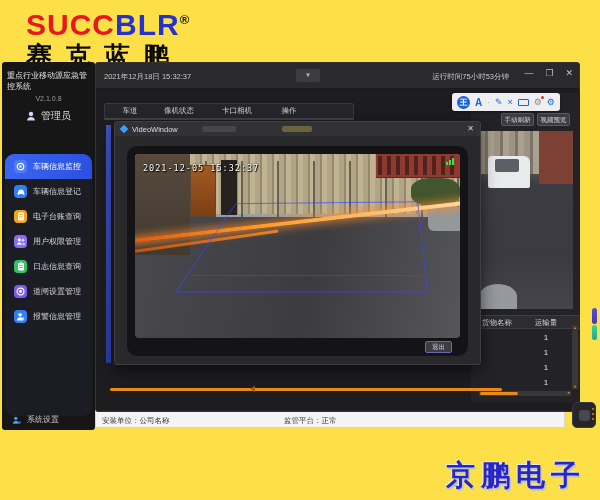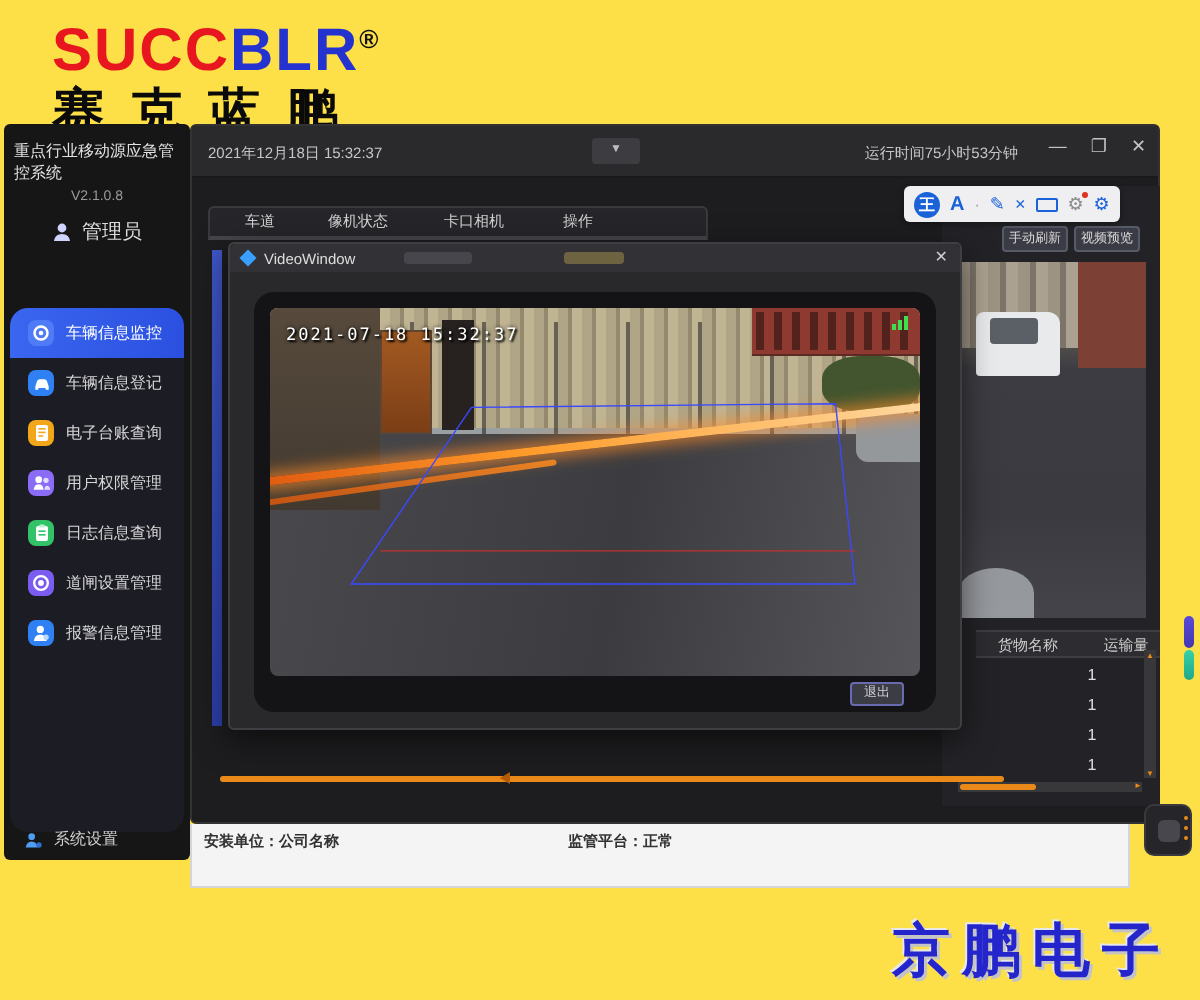--- a/index.html
+++ b/index.html
@@ -60,21 +60,21 @@
   .rp-btn { width:33px; height:13px; background:#3b3b46; border:1px solid #565b68; border-radius:2px;
             color:#d8d8d8; font-size:6.5px; text-align:center; line-height:11px; cursor:pointer; }
   .rp-preview { position:absolute; left:8px; top:38px; width:94px; height:178px; overflow:hidden;
                 background:linear-gradient(180deg,#6a645c 0%,#56524c 22%,#3c3c42 30%,#3a3a40 70%,#44444a 100%); }
   .pv-bldg { position:absolute; left:0; top:0; width:100%; height:24%;
              background:repeating-linear-gradient(90deg,#9c9383 0 6px,#7c7468 6px 9px,#aaa190 9px 15px); }
   .pv-red { position:absolute; right:0; top:0; width:36%; height:30%; background:#7c4034; }
   .pv-car { position:absolute; left:10%; top:14%; width:44%; height:18%; background:#e8eaec; border-radius:4px 6px 2px 2px; }
   .pv-car::after { content:""; position:absolute; left:15%; top:10%; width:60%; height:40%; background:#5a6066; border-radius:2px; }
   .pv-snow { position:absolute; left:0; bottom:0; width:40%; height:14%; background:#b9bec2; border-radius:50% 50% 0 0; opacity:.7; }
-  .rp-thead { position:absolute; left:17px; right:0; top:222px; height:14px; background:#2d2d31;
+  .rp-thead { position:absolute; left:0; right:0; top:222px; height:14px; background:#2d2d31;
               border-top:1px solid #3e3e42; border-bottom:1px solid #3e3e42; }
   .rp-thead div { position:absolute; top:2px; font-size:7.5px; color:#cccccc; }
   .rp-th1 { left:0; width:52px; text-align:center; }
   .rp-th2 { left:52px; width:46px; text-align:center; }
   .rp-row { position:absolute; left:0; width:98px; height:15px; }
   .rp-row .qty { position:absolute; left:52px; width:46px; text-align:center; font-size:8px; color:#e0e0e0; top:2px; }
   .rp-vscroll { position:absolute; right:2px; top:232px; width:6px; height:64px; background:#38383a; }
   .rp-vscroll .up,.rp-vscroll .dn { position:absolute; left:0; width:6px; font-size:4px; color:#e8891a; text-align:center; }
   .rp-vscroll .up{top:0} .rp-vscroll .dn{bottom:0}
   .rp-hscroll { position:absolute; left:8px; top:298px; width:92px; height:5px; background:#38383a; }
@@ -126,22 +126,22 @@
               line-height:10px; cursor:pointer; }
 
   
   .alarm { position:absolute; left:0; top:308px; height:12px; width:100%; }
   .alarm span { position:absolute; top:0; font-size:7.5px; color:#c4c4c4; white-space:nowrap; }
   .marquee { position:absolute; left:14px; top:325px; width:392px; height:3px; background:#e8891a; border-radius:2px; }
   .marq-ar { position:absolute; left:140px; top:-2px; width:0; height:0;
              border-top:3.5px solid transparent; border-bottom:3.5px solid transparent; border-right:5px solid #b35d08; }
 
   
-  .statusbar { position:absolute; left:95px; top:412px; width:470px; height:32px; background:#f4f4f4;
-               border:1px solid #d5d5d5; border-top:none;font-weight:bold; }
+  .statusbar { position:absolute; left:95px; top:412px; width:470px; height:16px; background:#f4f4f4;
+               border:1px solid #d5d5d5; border-top:none; }
   .statusbar span { position:absolute; top:4px; font-size:7.5px; color:#333; }
   .st1 { left:6px; } .st2 { left:188px; }
 
   
   .ime { position:absolute; left:452px; top:93px; height:18px; display:flex; align-items:center; gap:5px;
          background:rgba(248,248,250,.96); border-radius:3px; padding:0 5px; box-shadow:0 1px 3px rgba(0,0,0,.4); z-index:8; }
   .ime-wang { width:13px; height:13px; border-radius:50%; background:#1a62d8; color:#fff; font-size:8px;
               font-weight:bold; text-align:center; line-height:13px; }
   .ime-a { color:#1a62d8; font-weight:bold; font-size:10px; }
   .ime-dot { color:#999; font-size:8px; }
@@ -343,21 +343,21 @@
           <div class="door-dark"></div>
           <div class="bldg-red"></div>
           <div class="bush"></div>
           <div class="planter"></div>
           <div class="barrier"></div>
           <div class="barrier2"></div>
           <svg class="zone-svg" viewBox="0 0 100 100" preserveAspectRatio="none">
             <polygon points="31,27 87,26 90,75 12.5,75" fill="none" stroke="#3a48ff" stroke-width="0.7" vector-effect="non-scaling-stroke"></polygon>
             <line x1="17" y1="66" x2="90" y2="66" stroke="#c03030" stroke-width="0.6" vector-effect="non-scaling-stroke"></line>
           </svg>
-          <div class="vts">2021-07-18 15:32:37</div>
+          <div class="vts">2021-12-05 15:32:37</div>
           <div class="signal">
               <i style="height:3px"></i>
               <i style="height:5px"></i>
               <i style="height:7px"></i>
             </div>
         </div>
         <div class="exit-btn">退出</div>
       </div>
     </div>
 

